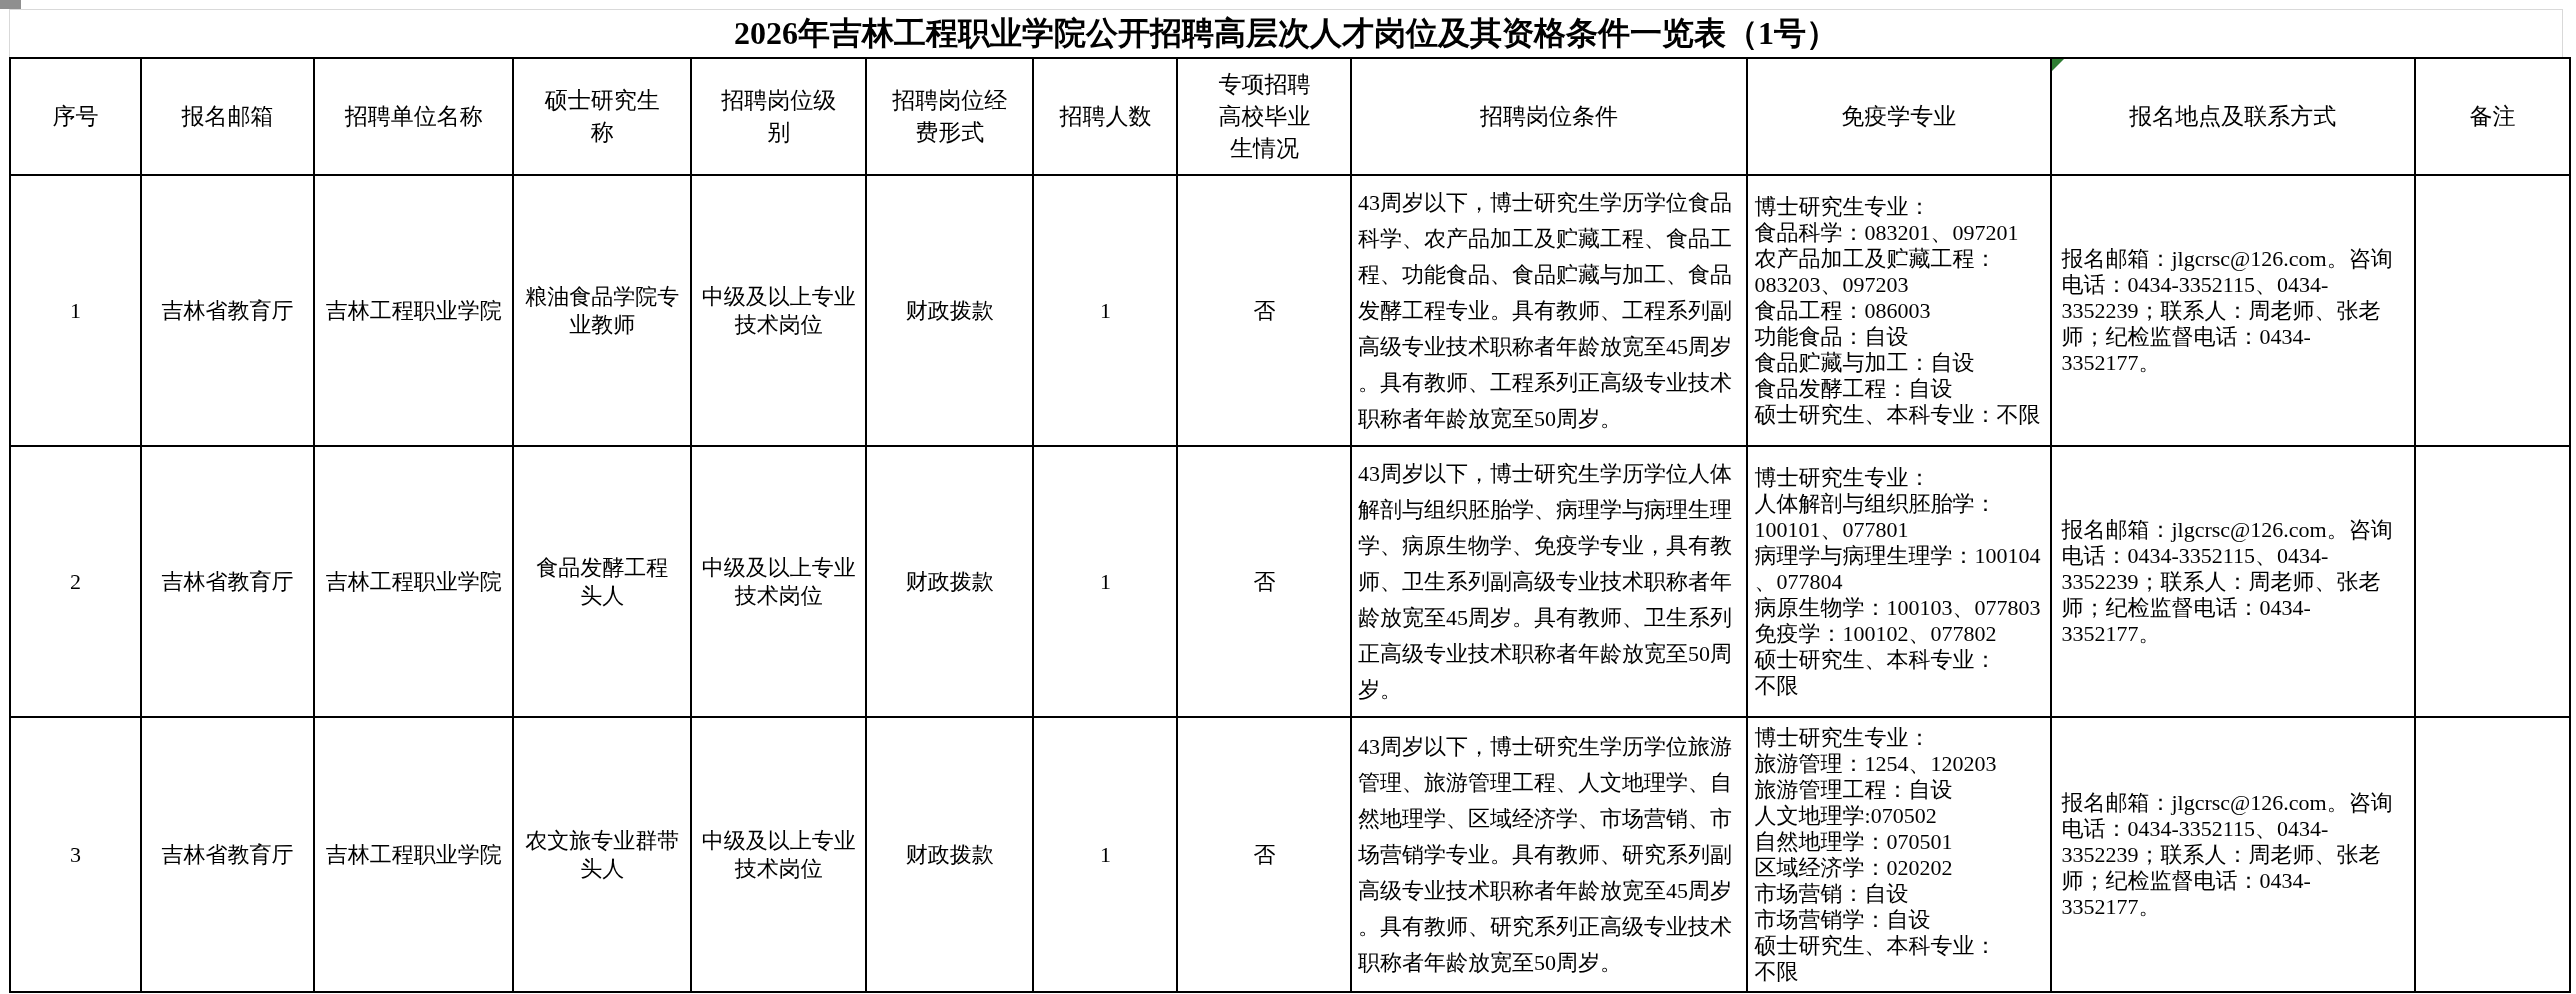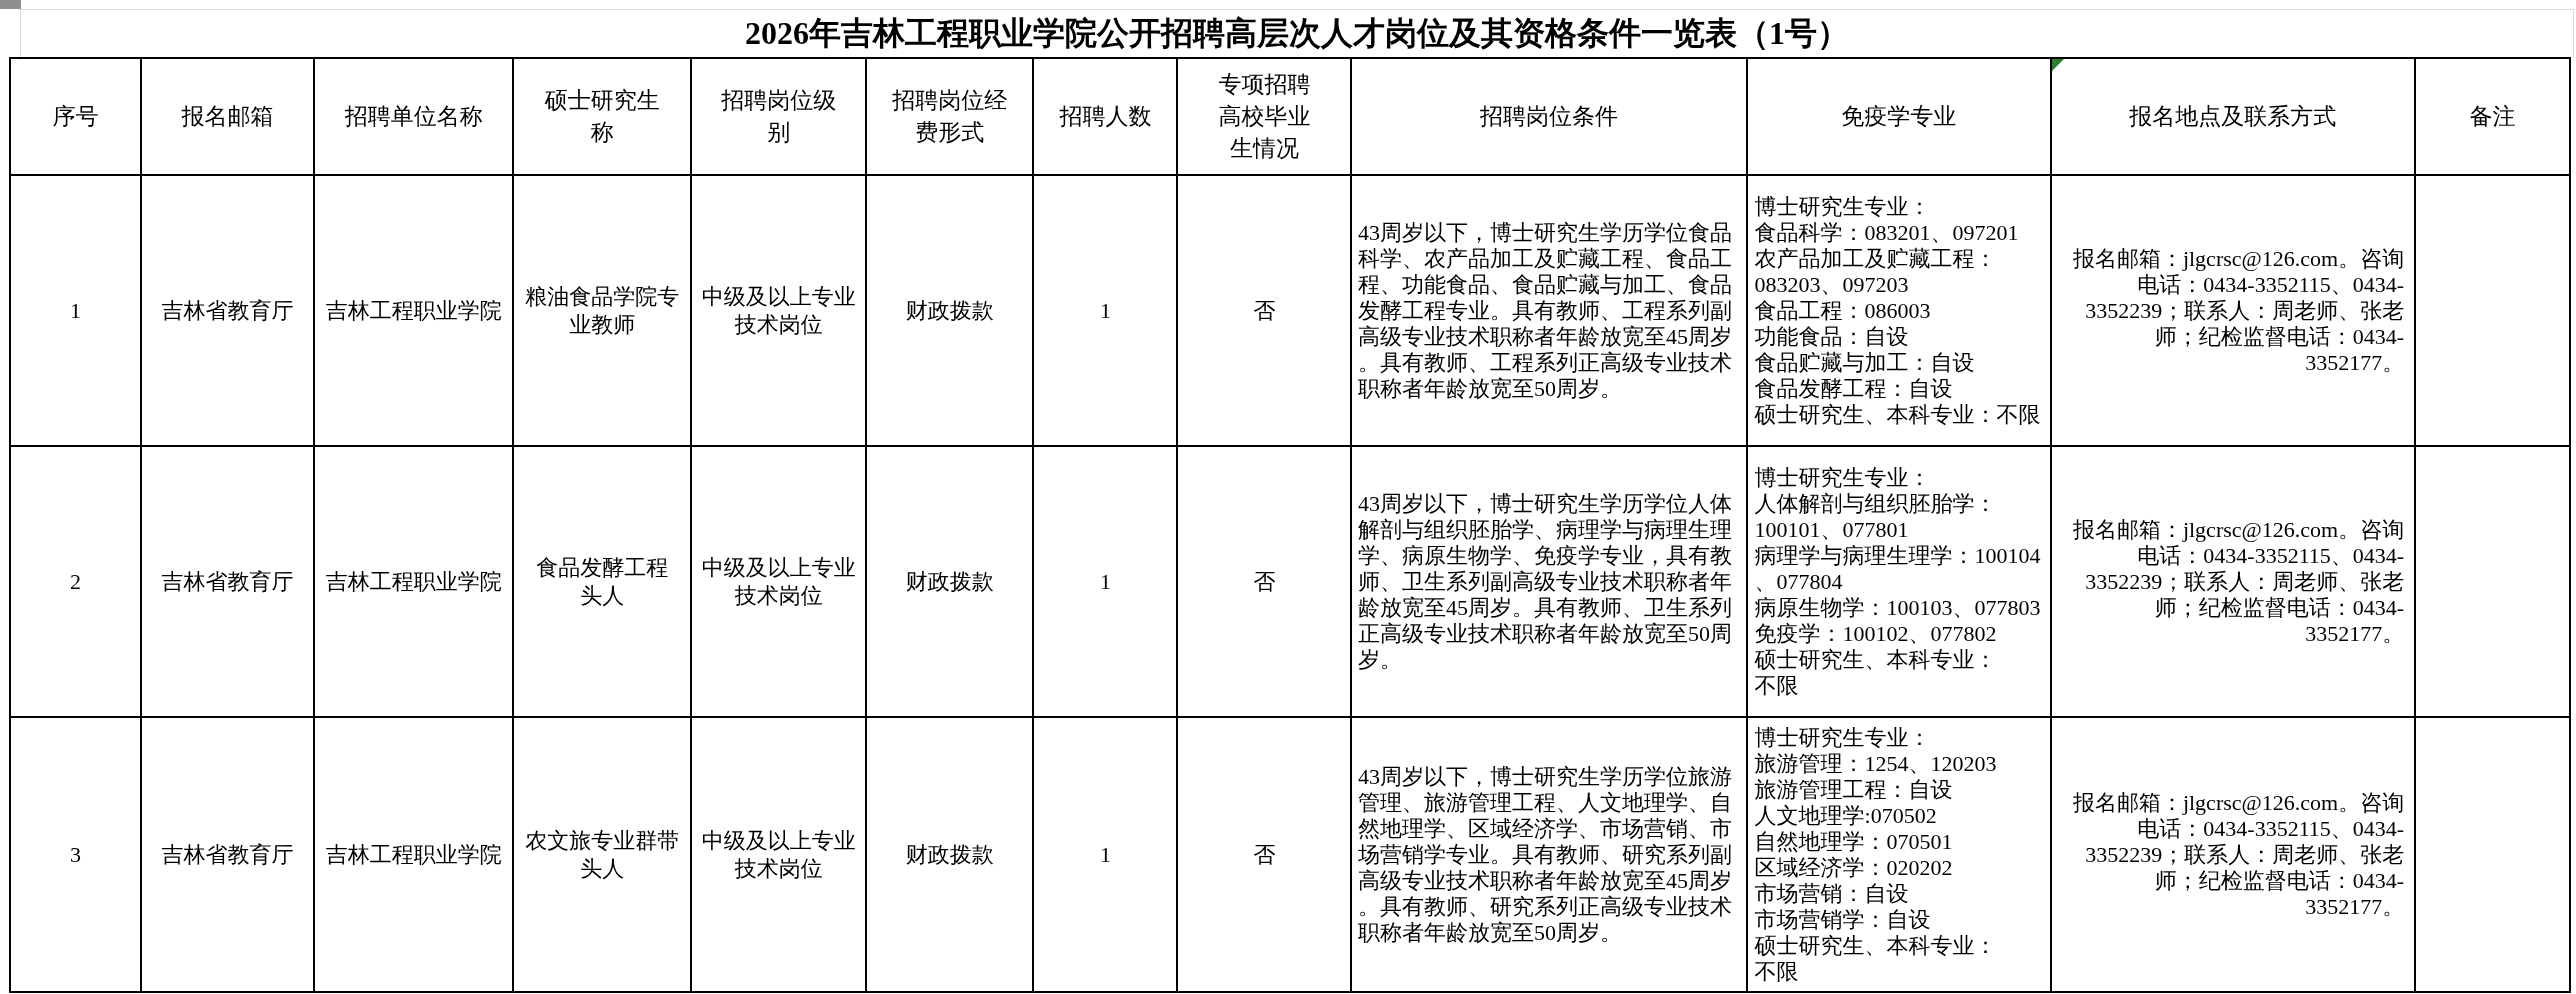--- a/index.html
+++ b/index.html
@@ -1,31 +1,31 @@
 <!DOCTYPE html>
 <html style="font-size:11px"><head>
 <meta charset="utf-8">
 <style>
   html,body{margin:0;padding:0;background:#ffffff;}
   .page{position:relative;width:2576px;height:995px;overflow:hidden;background:#ffffff;
         color:#000;font-family:"Liberation Serif","DejaVu Serif",serif;}
   .edge-artifact{position:absolute;left:0;top:0;width:21px;height:9px;background:#8f8f8f;}
-  .title{position:absolute;left:20px;top:9px;width:2554px;height:48px;box-sizing:border-box;
+  .title{position:absolute;left:9px;top:9px;width:2554px;height:48px;box-sizing:border-box;
          border:1.4px solid #d9d9d9;border-bottom:none;text-align:center;
          font-weight:bold;font-size:32px;line-height:46px;white-space:nowrap;}
   table.sheet{position:absolute;left:9px;top:57px;width:2562px;
               border-collapse:collapse;table-layout:fixed;background:#ffffff;}
   .sheet th,.sheet td{border:2.1px solid #000;vertical-align:middle;overflow:hidden;box-sizing:border-box;}
   .sheet th{font-weight:normal;font-size:23px;line-height:32px;text-align:center;
             white-space:pre-line;position:relative;padding:0 2.8px;}
   .sheet td{font-size:22px;white-space:pre-line;padding:0 2.8px;}
   td.center{text-align:center;line-height:28px;}
-  td.cond{text-align:left;line-height:26px;padding:0 5.5px;}
+  td.cond{text-align:left;line-height:36px;padding:0 5.5px;}
   td.codes{text-align:left;line-height:26px;padding:0 7px;}
-  td.contact{text-align:right;line-height:26px;padding:0 9.7px;}
+  td.contact{text-align:left;line-height:26px;padding:0 9.7px;}
   thead tr{height:117px;}
   tr.data-row-a{height:271px;}
   tr.data-row-b{height:271px;}
   tr.data-row-c{height:275px;}
   .corner-marker{position:absolute;left:0;top:0;width:0;height:0;
                  border-top:12.5px solid #2e7d32;border-right:12.5px solid transparent;}
 </style>
 </head>
 <body>
 

